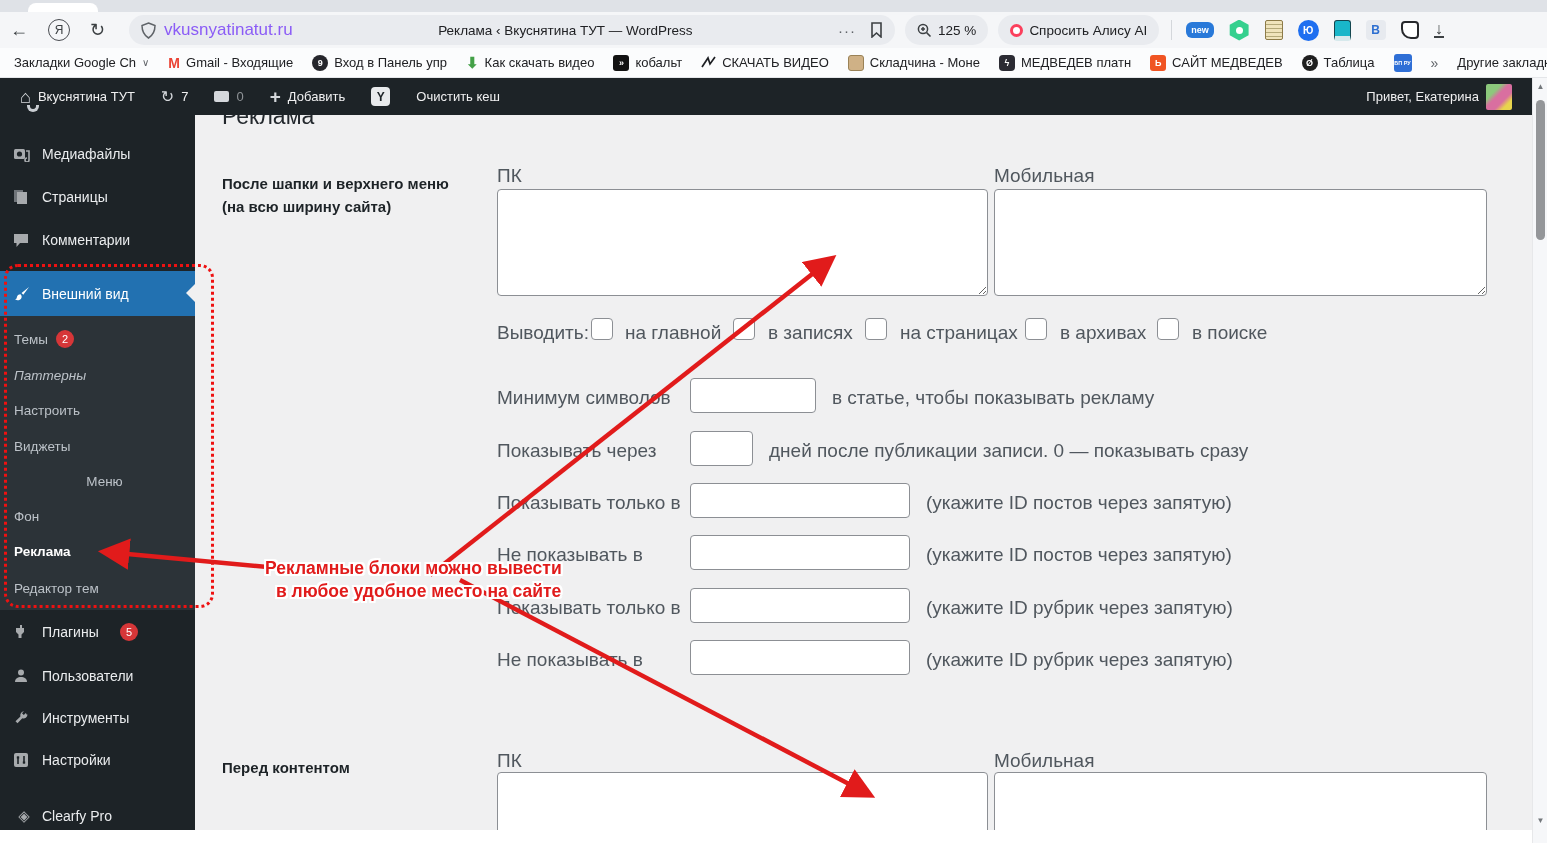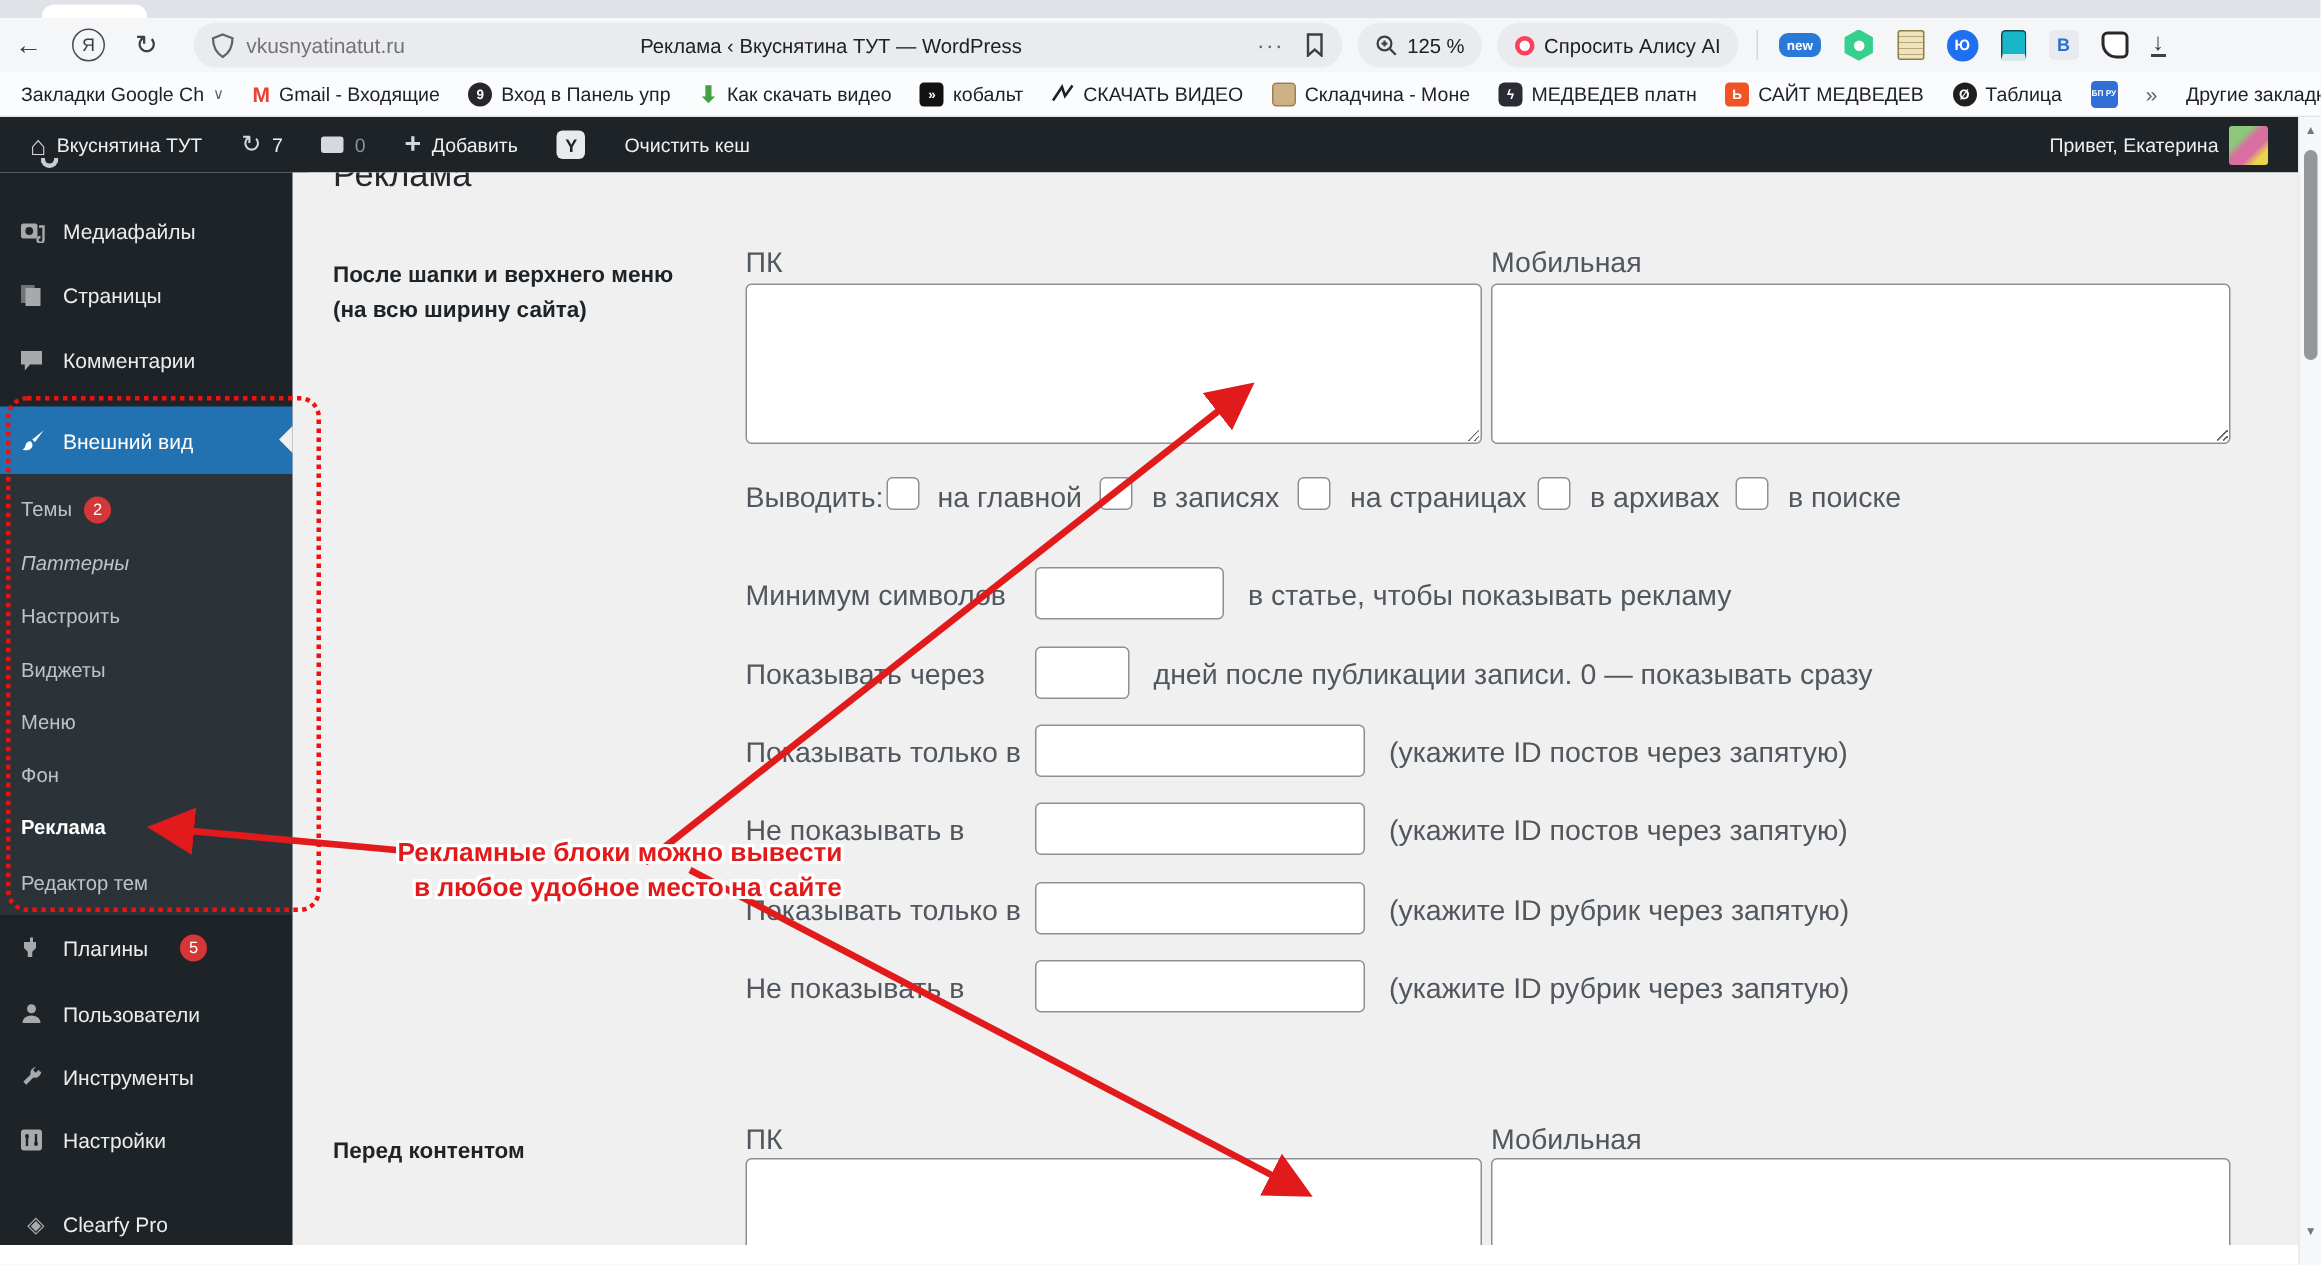--- a/index.html
+++ b/index.html
@@ -7,21 +7,21 @@
   body { font-family:"Liberation Sans", sans-serif; position:relative; background:#fff; }
   .abs { position:absolute; }
 
   
   .tabstrip { left:0; top:0; width:1547px; height:12px; background:#dfe2e7; }
   .tab-active { left:28px; top:3px; width:70px; height:9px; background:#fff; border-radius:8px 8px 0 0; }
   .toolbar { left:0; top:12px; width:1547px; height:36px; background:#f5f6f8; display:flex; align-items:center; }
   .tbtn { color:#3c4043; font-size:18px; line-height:1; background:none; border:none; padding:0 10px; cursor:pointer; }
   .ybrowser { width:22px; height:22px; border:1.6px solid #4a4d52; border-radius:50%; display:flex; align-items:center; justify-content:center; font-size:12px; color:#3c4043; margin:0 10px; }
   .urlbar { margin-left:14px; width:766px; height:30px; background:#e9ebef; border-radius:15px; display:flex; align-items:center; padding:0 12px; }
-  .url-text { color:#737373; font-size:14px; margin-left:8px; white-space:nowrap; }
+  .url-text { color:#8b5cf6; font-size:17px; margin-left:8px; white-space:nowrap; }
   .url-title { color:#202124; font-size:13.5px; margin:0 auto; white-space:nowrap; }
   .pill { height:30px; background:#e9ebef; border-radius:15px; display:flex; align-items:center; padding:0 12px; margin-left:10px; font-size:13.5px; color:#202124; gap:6px; cursor:pointer; }
   .alice-dot { width:13px; height:13px; background:#fff; border:3px solid #fb3f5c; border-radius:50%; }
   .ext-row { display:flex; align-items:center; gap:15px; margin-left:14px;justify-content:center; }
   .vdiv { width:1px; height:20px; background:#d4d7db; margin-left:12px; }
   .ext-new { background:#2979d9; color:#fff; font-size:9px; border-radius:6px; padding:3px 5px; font-weight:bold; }
   .hexagon { width:21px; height:21px; background:#35d08e; clip-path:polygon(50% 0,95% 25%,95% 75%,50% 100%,5% 75%,5% 25%); display:flex; align-items:center; justify-content:center; }
   .hex-key { width:7px; height:7px; background:#fff; border-radius:50%; }
   .notepad { width:18px; height:20px; background:#efe3bb; border:1.5px solid #8d7b48; border-radius:2px; background-image:repeating-linear-gradient(#efe3bb 0 3px,#b3a878 3px 4px); }
   .bluecircle { width:21px; height:21px; background:#1f6ff0; border-radius:50%; color:#fff; font-size:10px; font-weight:bold; display:flex; align-items:center; justify-content:center; }
@@ -254,21 +254,21 @@
           <path d="M1 1h14v9H7l-3.5 4v-4H1Z" fill="#a7aaad"></path>
         </svg>
       </span>
     <span class="lb">Комментарии</span>
   </div>
   <div class="submenu">
     <div class="smi" style="top:6px;"><span>Темы</span><span class="badge">2</span></div>
     <div class="smi" style="top:42px;font-style:italic;"><span>Паттерны</span></div>
     <div class="smi" style="top:77px;"><span>Настроить</span></div>
     <div class="smi" style="top:113px;"><span>Виджеты</span></div>
-    <div class="smi" style="top:148px;"><span>Меню</span></div>
+    <div class="smi" style="top:148px;text-align:center;"><span>Меню</span></div>
     <div class="smi" style="top:183px;"><span>Фон</span></div>
     <div class="smi smi-current" style="top:218px;"><span>Реклама</span></div>
     <div class="smi" style="top:255px;"><span>Редактор тем</span></div>
   </div>
   <div class="mi" style="top:500px;">
     <span class="ic">
         <svg width="16" height="16" viewBox="0 0 16 16">
           <path d="M5 1v3h2V1h2v3h2v4l-2.5 2.5V14h-3v-3.5L3 8V4h2z" fill="#a7aaad"></path>
         </svg>
       </span>

